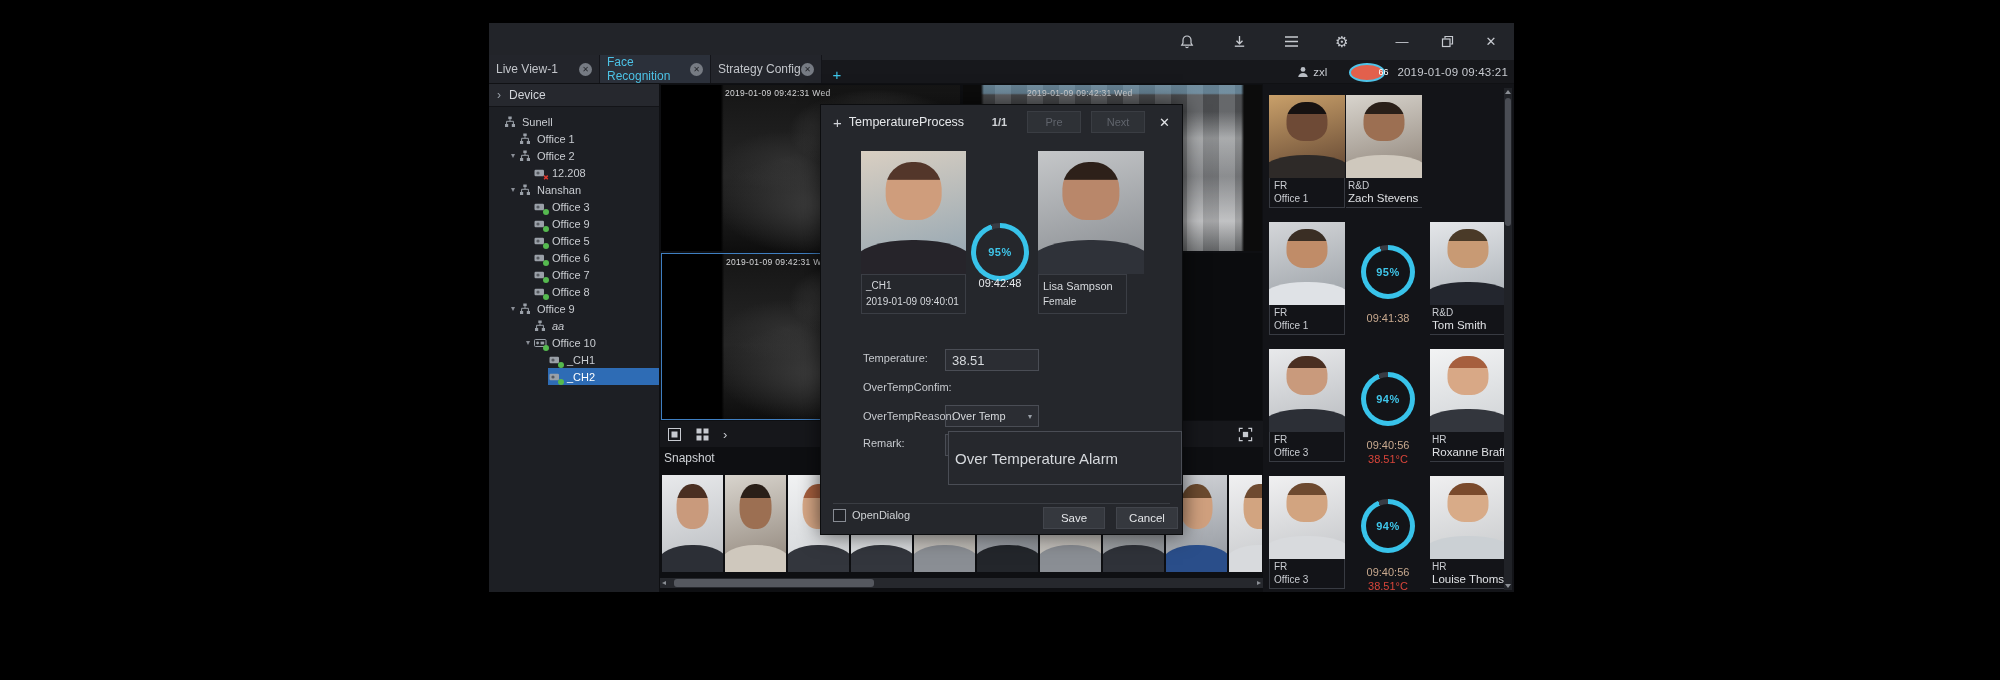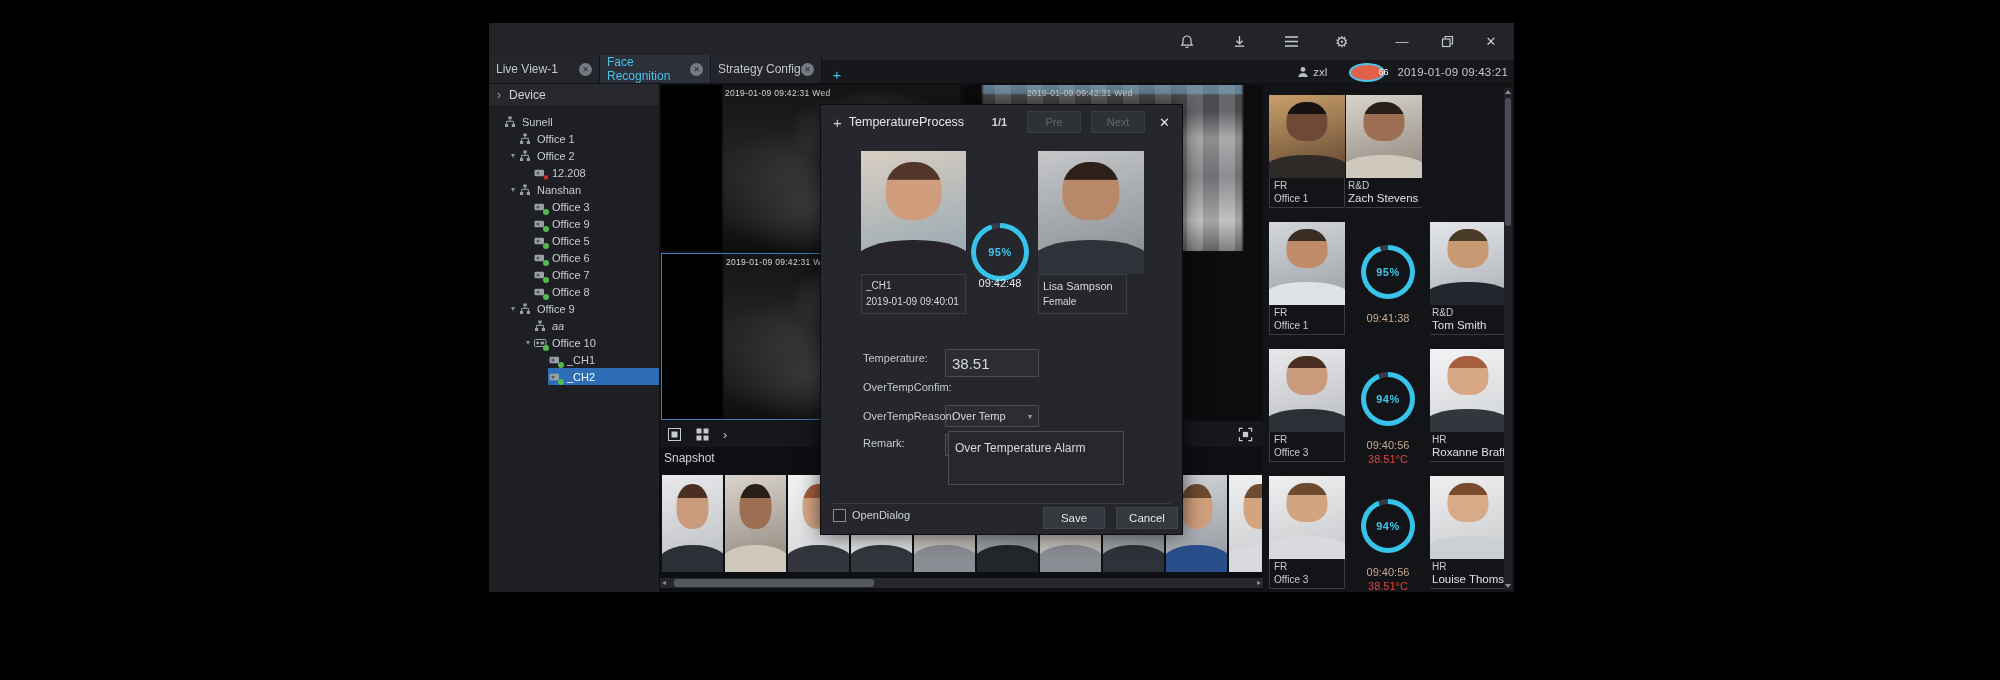--- a/index.html
+++ b/index.html
@@ -137,24 +137,24 @@
   .m-spacer{flex:1;}
   .m-page{font-size:11px;color:#d0d3d7;margin-right:10px;font-weight:bold;}
   .m-btn{width:54px;height:22px;background:#2e3136;border:1px solid #3a3d43;color:#60646c;font-size:11px;display:flex;align-items:center;justify-content:center;margin-left:10px;cursor:default;}
   .m-close{margin-left:14px;font-size:13px;color:#e3e5e8;cursor:pointer;}
   .m-photo{position:absolute;}
   .m-cap{position:absolute;border:1px solid #3b3e45;padding:3px 4px;font-size:10px;line-height:16px;color:#d6d9dd;overflow:hidden;white-space:nowrap;}
   .m-cap .cap-name{font-size:11px;}
   .m-ring{width:58px;height:58px;--hole:#25272c;}
   .m-time{position:absolute;left:143px;top:172px;width:72px;text-align:center;font-size:11px;color:#e6e8eb;}
   .m-label{position:absolute;left:42px;width:82px;font-size:11px;color:#c6c9ce;}
-  .m-input{position:absolute;left:124px;width:94px;height:28px;background:#2b2d33;border:1px solid #4a4d55;color:#d6d9dd;font-size:15px;padding:0 6px;font-family:inherit;}
+  .m-input{position:absolute;left:124px;width:94px;height:22px;background:#2b2d33;border:1px solid #4a4d55;color:#d6d9dd;font-size:13px;padding:0 6px;font-family:inherit;}
   .m-select{position:absolute;left:124px;width:94px;height:22px;background:#2b2d33;border:1px solid #4a4d55;color:#d6d9dd;font-size:11px;display:flex;align-items:center;padding:0 6px;cursor:pointer;margin-top:27px;}
   .m-select .sel-caret{margin-left:auto;font-size:8px;color:#9aa0a8;}
-  .m-textarea{position:absolute;left:127px;top:326px;width:176px;height:54px;background:#26282d;border:1px solid #4a4d55;color:#d6d9dd;font-size:12px;padding:9px 6px;resize:none;font-family:inherit;line-height:14px;}
+  .m-textarea{position:absolute;left:127px;top:326px;width:234px;height:54px;background:#26282d;border:1px solid #4a4d55;color:#d6d9dd;font-size:15px;padding:20px 6px;resize:none;font-family:inherit;line-height:14px;}
   .m-divider{position:absolute;left:12px;right:12px;top:398px;height:1px;background:#3a3d43;}
   .m-check{position:absolute;left:12px;top:404px;width:13px;height:13px;border:1px solid #878b93;background:#1f2126;cursor:pointer;}
   .m-check-label{position:absolute;left:31px;top:404px;font-size:11px;color:#d0d3d6;}
   .m-save{position:absolute;left:222px;top:402px;width:62px;height:22px;}
   .m-cancel{position:absolute;left:295px;top:402px;width:62px;height:22px;}
   .btn{background:#35383e;border:1px solid #42454c;color:#e4e6e9;font-size:11.5px;display:flex;align-items:center;justify-content:center;cursor:pointer;}
 </style>
 </head>
 <body>
 

